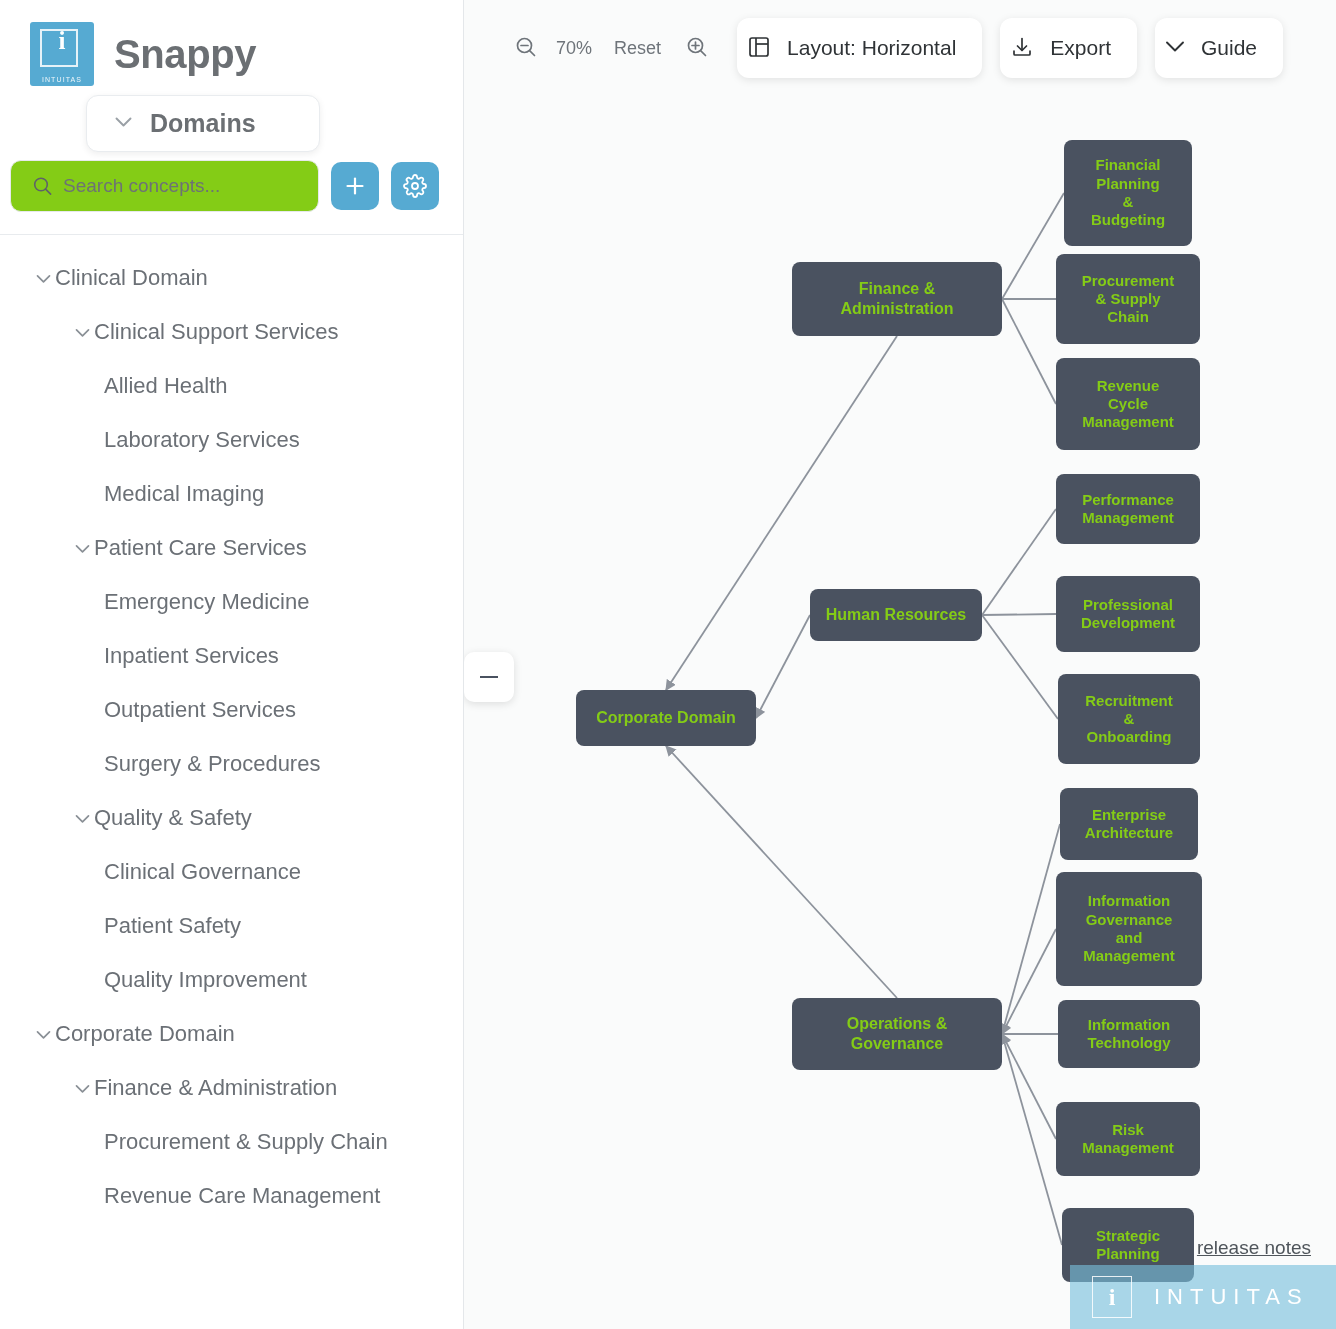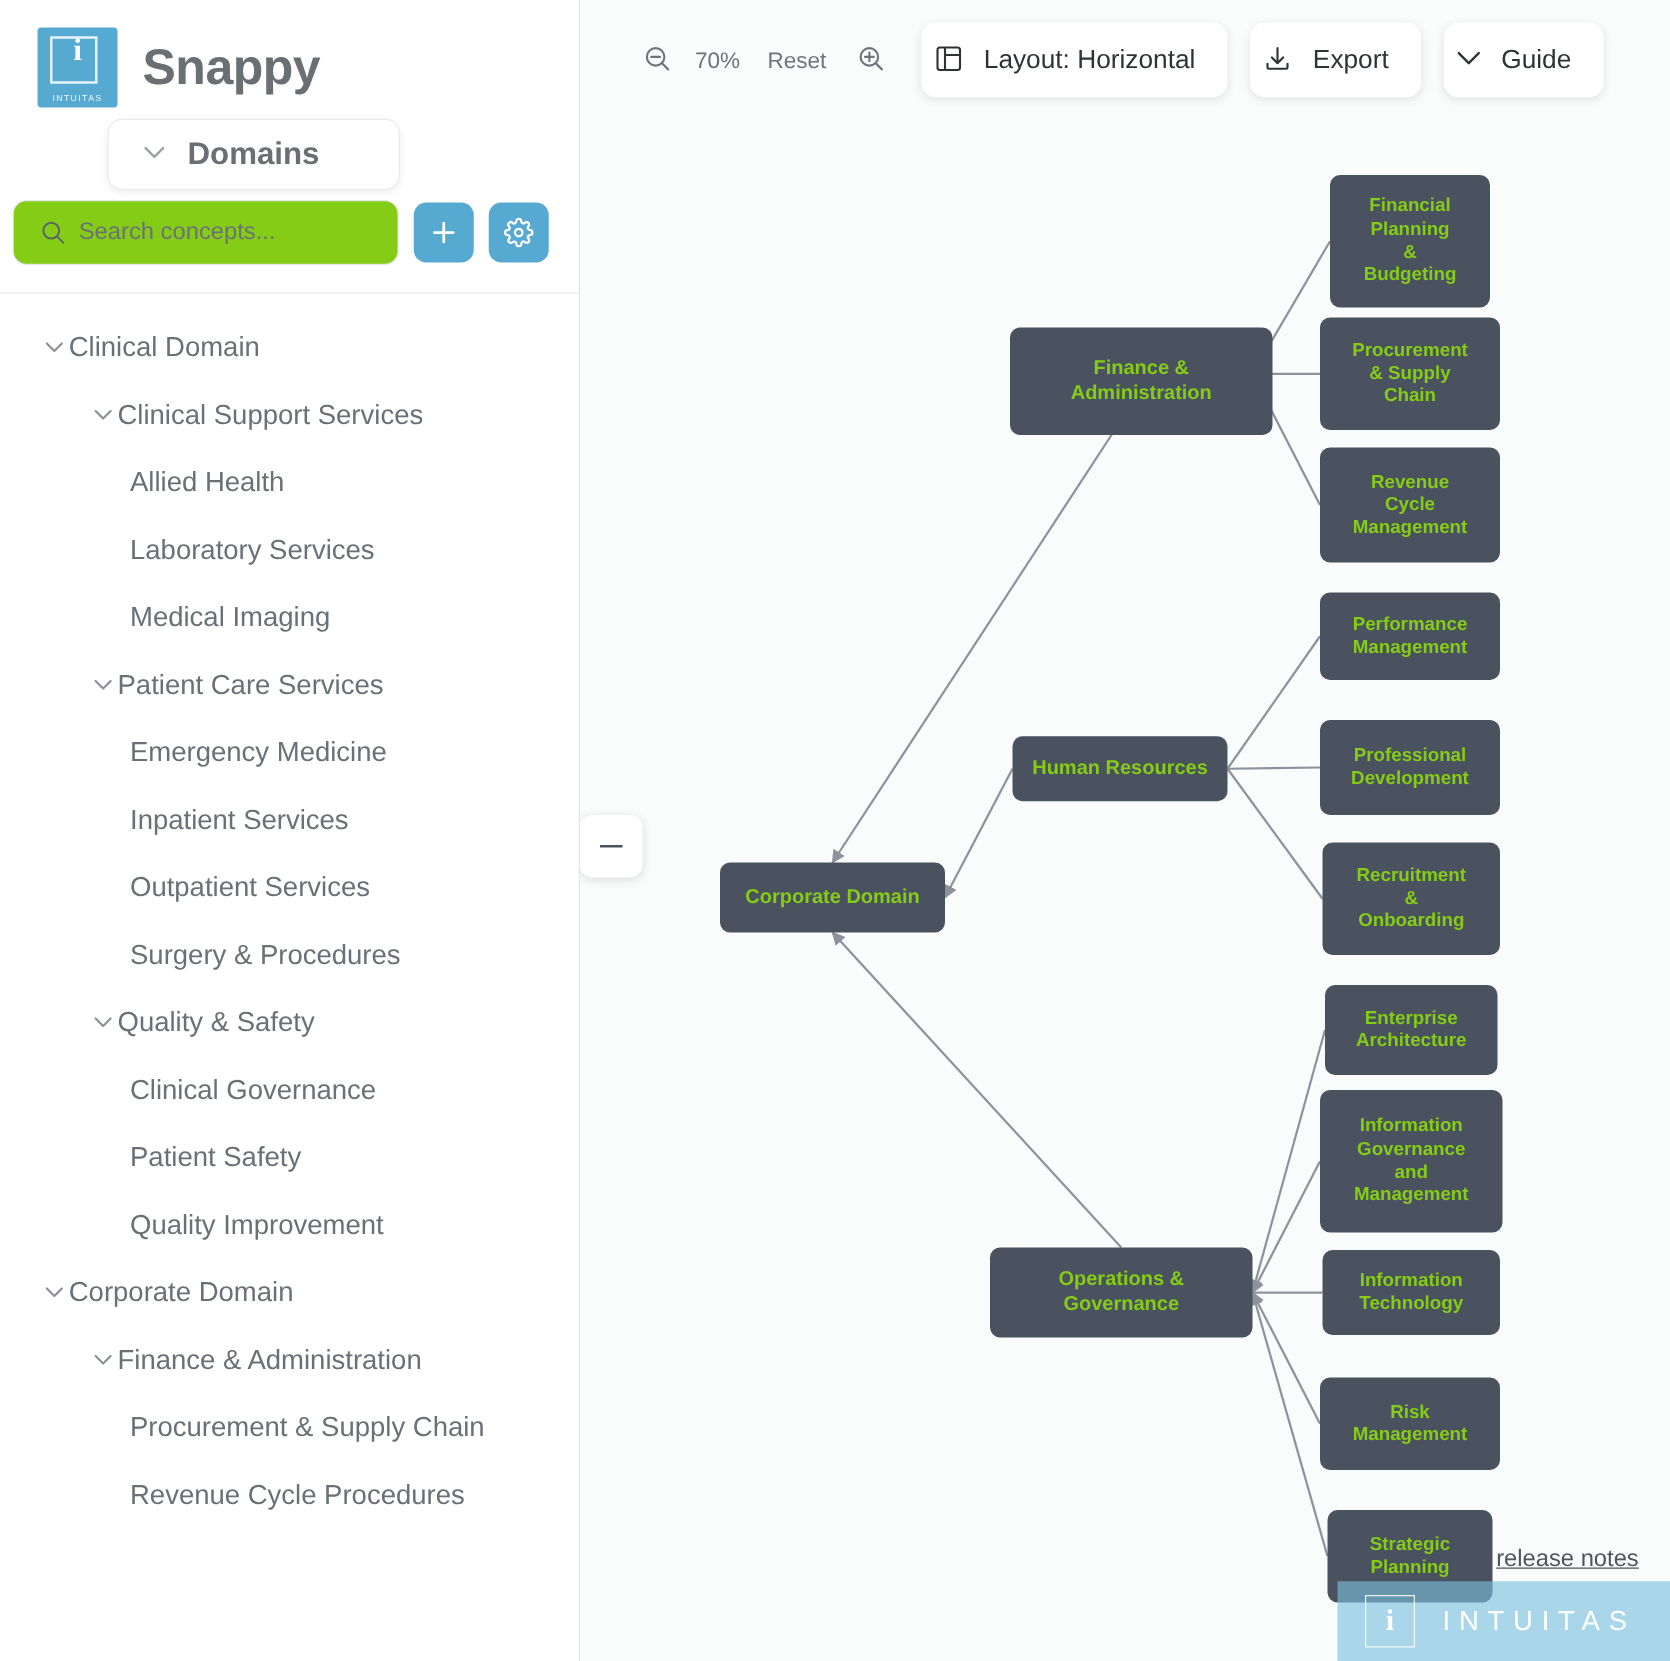--- a/index.html
+++ b/index.html
@@ -491,21 +491,21 @@
               <path d="M1.5 1.8 L7.5 7.8 L13.5 1.8" stroke="#8a9096" stroke-width="1.7" fill="none" stroke-linecap="round" stroke-linejoin="round"></path>
             </svg></span>
           <span class="tlabel">Finance &amp; Administration</span>
         </div>
         <div class="tnode lvl2">
           <span class="tchev"></span>
           <span class="tlabel">Procurement &amp; Supply Chain</span>
         </div>
         <div class="tnode lvl2">
           <span class="tchev"></span>
-          <span class="tlabel">Revenue Cycle Procedures</span>
+          <span class="tlabel">Revenue Care Management</span>
         </div>
       </div>
   </aside>
 
   <main id="canvas">
 
     <div class="toolbar">
       <div class="zoom-group">
         <button class="ic-btn">
           <span>
@@ -585,21 +585,21 @@
           <line x1="596" y1="824" x2="538" y2="1034" stroke="#8d939c" stroke-width="1.8" marker-end="url(#arrow)"></line>
           <line x1="592" y1="929" x2="538" y2="1034" stroke="#8d939c" stroke-width="1.8" marker-end="url(#arrow)"></line>
           <line x1="538" y1="1034" x2="594" y2="1034" stroke="#8d939c" stroke-width="1.8"></line>
           <line x1="592" y1="1139" x2="538" y2="1034" stroke="#8d939c" stroke-width="1.8" marker-end="url(#arrow)"></line>
           <line x1="598" y1="1245" x2="538" y2="1034" stroke="#8d939c" stroke-width="1.8" marker-end="url(#arrow)"></line>
         </svg>
       <div id="nodes">
           <div class="gnode parent" style="left: 112px; top: 690px; width: 180px; height: 56px;">
             <span>Corporate Domain</span>
           </div>
-          <div class="gnode parent" style="left: 328px; top: 262px; width: 210px; height: 86px; margin-left: 16px;">
+          <div class="gnode parent" style="left: 328px; top: 262px; width: 210px; height: 74px;">
             <span>Finance &amp;<br>Administration</span>
           </div>
           <div class="gnode parent" style="left: 346px; top: 589px; width: 172px; height: 52px;">
             <span>Human Resources</span>
           </div>
           <div class="gnode parent" style="left: 328px; top: 998px; width: 210px; height: 72px;">
             <span>Operations &amp;<br>Governance</span>
           </div>
           <div class="gnode child" style="left: 600px; top: 140px; width: 128px; height: 106px;">
             <span>Financial<br>Planning<br>&amp;<br>Budgeting</span>

